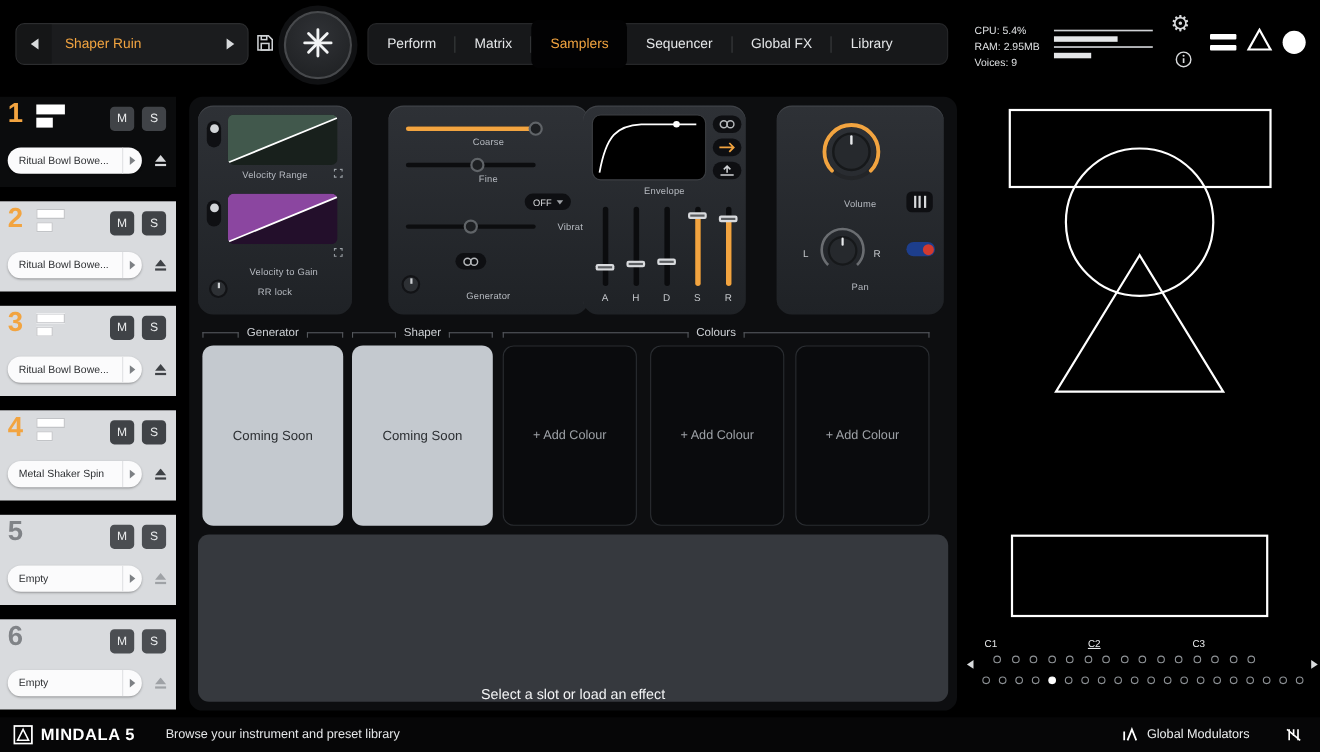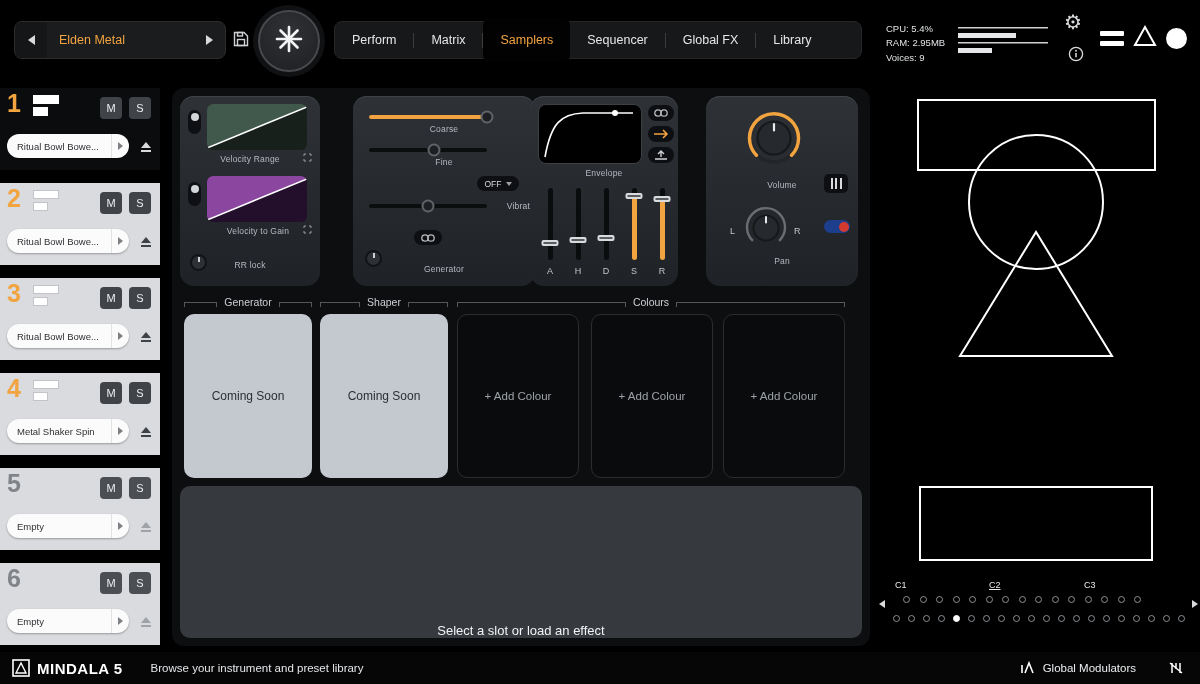--- a/index.html
+++ b/index.html
@@ -105,21 +105,21 @@
 </style>
 </head>
 <body>
 
 <div id="app">
 
   <div class="abs preset-box">
     <span class="nav-btn">
         <i class="tri-l"></i>
       </span>
-    <span class="preset-name">Elden Metal</span>
+    <span class="preset-name">Shaper Ruin</span>
     <span class="nav-btn next">
         <i class="tri-r"></i>
       </span>
   </div>
   <button class="abs save-btn">
     <span><svg width="18" height="18" viewBox="0 0 18 18" fill="none" stroke="#cfd2d5" stroke-width="1.4">
           <path d="M2.5 2.5 H12 L15.5 6 V15.5 H2.5 Z"></path>
           <rect x="5.5" y="9.5" width="7" height="6"></rect>
           <rect x="5.5" y="2.5" width="5" height="3.5"></rect>
         </svg></span>
@@ -304,21 +304,21 @@
           </svg></span>
 
       <span class="v-toggle" style="left:8px; top:86px;"></span>
       <span class="mini-graph" style="left:27px; top:80px; width:100px; height:46px;">
         <svg width="100" height="46" viewBox="0 0 100 46" preserveAspectRatio="none">
             <rect width="100" height="46" fill="#230f2b"></rect>
             <polygon points="0,0 100,0 100,3 0,44" fill="#8b46a0"></polygon>
             <line x1="0" y1="44" x2="100" y2="3" stroke="#fff" stroke-width="1.6"></line>
           </svg>
       </span>
-      <div class="mlabel" style="top:130px;padding-left:16px;">Velocity to Gain</div>
+      <div class="mlabel" style="top:146px;padding-left:16px;">Velocity to Gain</div>
       <span class="expand" style="right:8px; top:129px;"><svg width="9" height="9" viewBox="0 0 9 9" fill="none" stroke="#9aa0a5" stroke-width="1">
             <path d="M1,3 V1 H3 M6,1 H8 V3 M8,6 V8 H6 M3,8 H1 V6"></path>
           </svg></span>
 
       <span class="mini-knob" style="left:10px; top:158px;"></span>
       <div class="mlabel" style="top:164px;">RR lock</div>
     </div>
 
     <div class="mod" style="left:181px; width:182px;">
       <div class="h-track" style="top:19px;">

